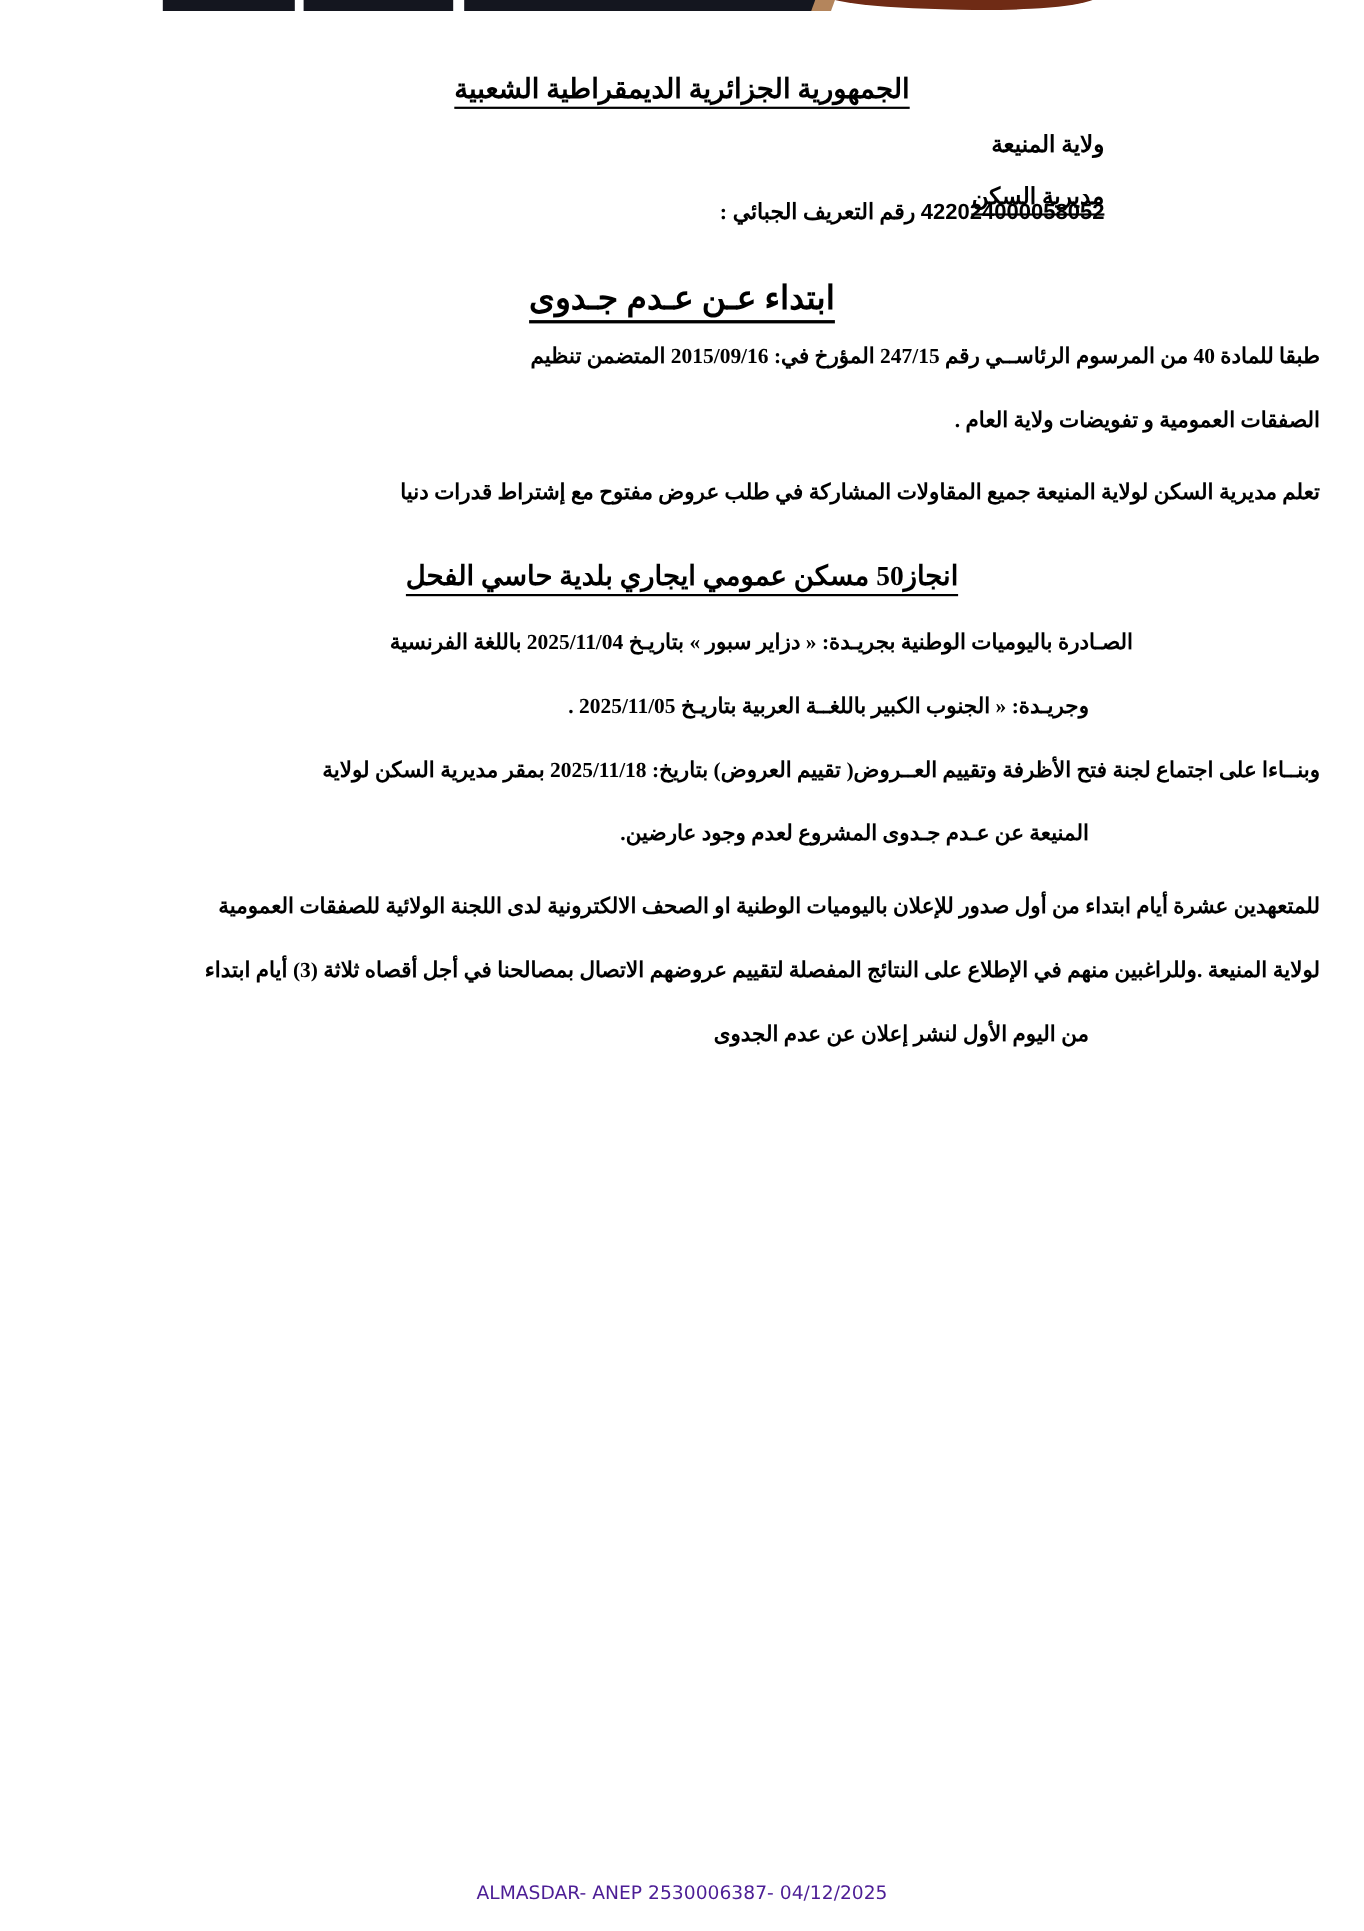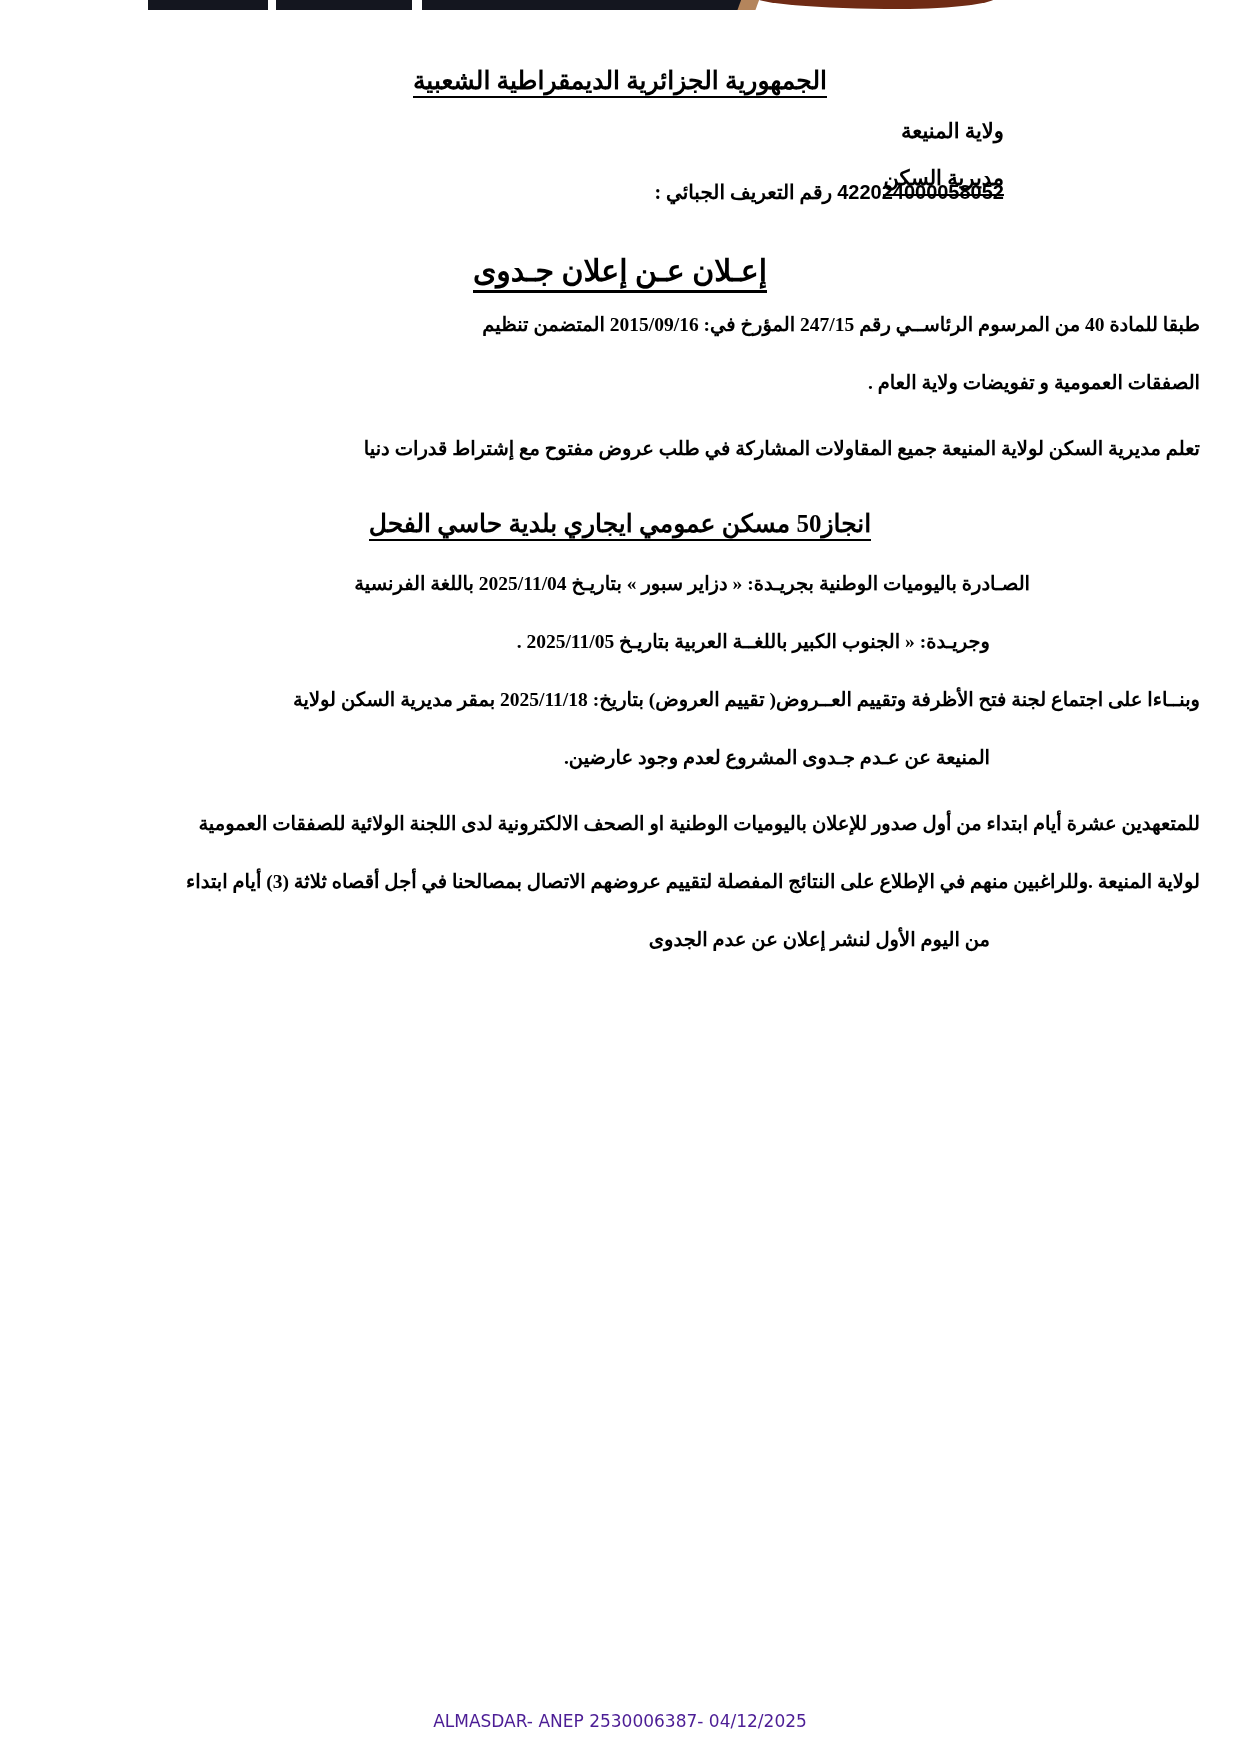--- a/index.html
+++ b/index.html
@@ -223,21 +223,21 @@
     <div class="org-wilaya">ولاية المنيعة</div>
     <div><span class="org-dir">مديرية السكن</span></div>
   </div>
 
   <div class="tax-line">
     <span class="tax-number">422024000058052</span>
     <span>رقم التعريف الجبائي :</span>
   </div>
 
   <div class="main-title">
-    <span>إعـلان عـن إعلان جـدوى</span>
+    <span>ابتداء عـن عـدم جـدوى</span>
   </div>
 
   <div class="body-area">
 
     <p class="para">طبقا للمادة 40 من المرسوم الرئاســي رقم 247/15 المؤرخ في: 2015/09/16 المتضمن تنظيم</p>
     <div class="spacer-sm"></div>
     <p class="para">الصفقات العمومية و تفويضات ولاية العام .</p>
 
     <div class="spacer-md"></div>
 

